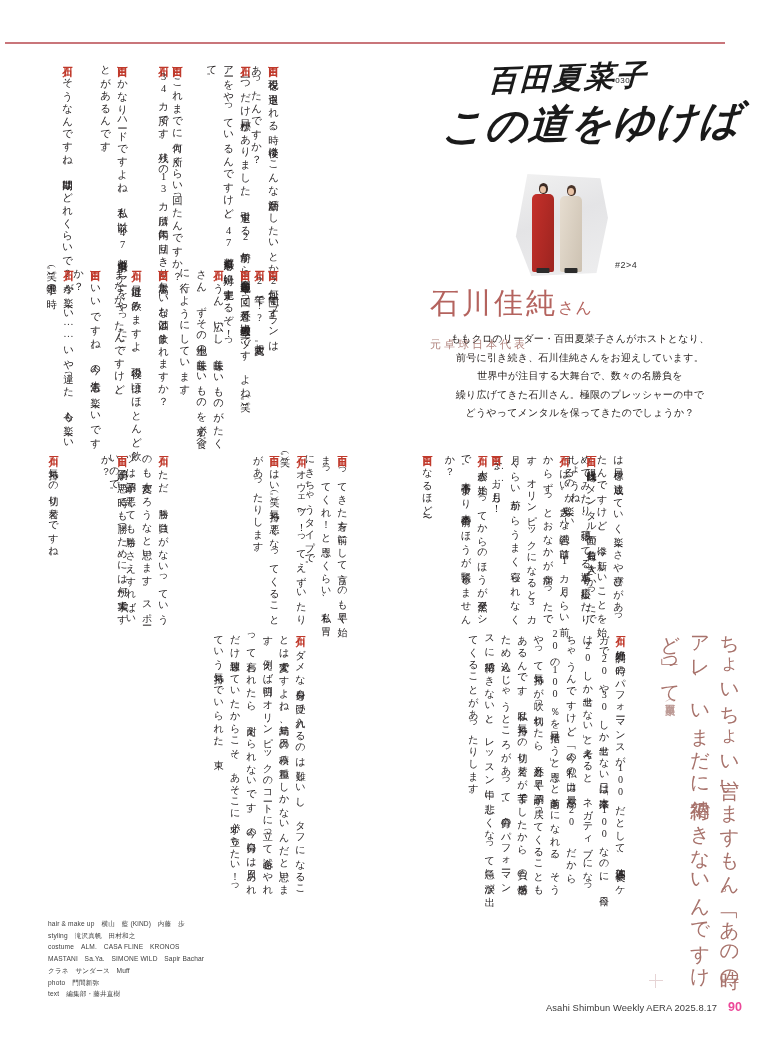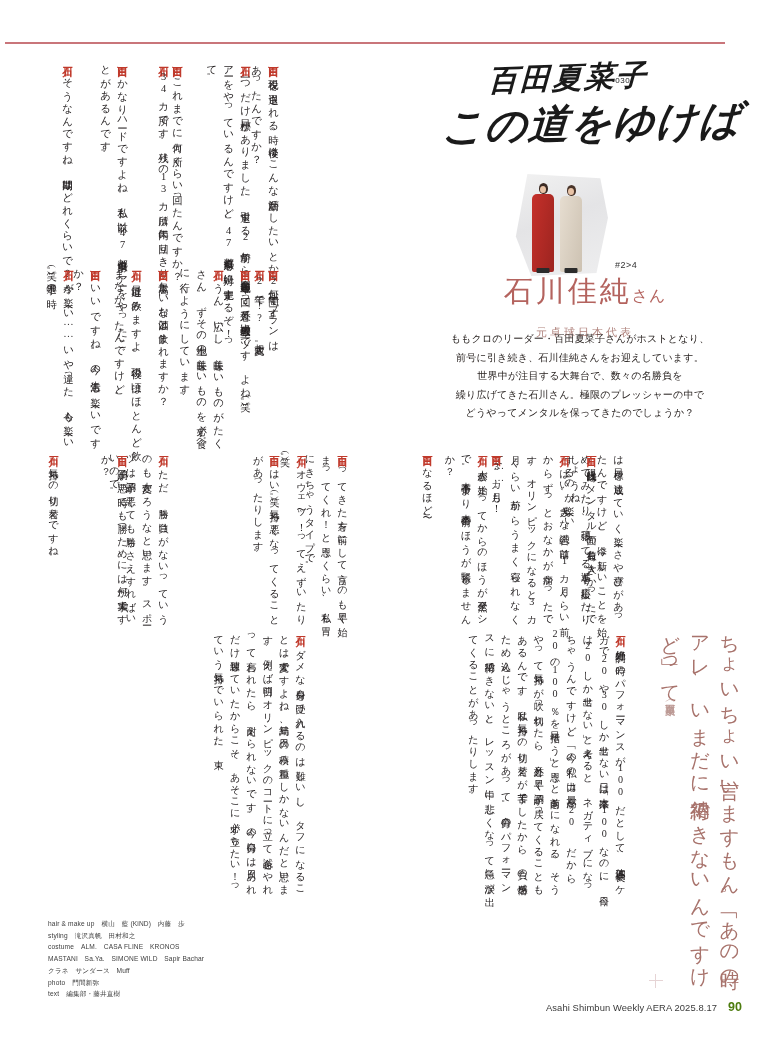--- a/index.html
+++ b/index.html
@@ -80,21 +80,21 @@
     width: 13px; height: 5px; background: #2b2b2b; border-radius: 1px;
   }
   .hash-mark {
     position: absolute; left: 615px; top: 260px;
     font-family: "Liberation Sans", sans-serif;
     font-size: 9px; color: #333; letter-spacing: .5px; text-align: right;
   }
 
   
   .guest-block {
-    position: absolute; left: 430px; top: 276px; width: 310px; text-align: center;
+    position: absolute; left: 430px; top: 288px; width: 310px; text-align: left;
   }
   .guest-name {
     font-family: "Liberation Serif", serif;
     font-size: 29px; color: #b4635e; letter-spacing: 3px;
     line-height: 1.1;
   }
   .guest-name .suffix { font-size: 16px; letter-spacing: 1px; }
   .guest-role {
     margin-top: 17px;
     font-size: 11px; color: #b0837d; letter-spacing: 3px;
@@ -153,21 +153,21 @@
   .credits .k { display: inline-block; }
   .credits .sp { display: inline-block; width: 7px; }
 
   
   .footer {
     position: absolute; right: 38px; bottom: 26px;
     display: flex; align-items: baseline; gap: 11px;
     font-family: "Liberation Sans", sans-serif;
   }
   .footer .pub { font-size: 9.4px; color: #3a3a3a; letter-spacing: .1px; }
-  .footer .pageno { font-size: 12.5px; font-weight: 700; color: #4d7c0f; }
+  .footer .pageno { font-size: 12.5px; font-weight: 700; color: #ec4899; }
   .reg-mark {
     position: absolute; right: 117px; bottom: 52px;
     width: 14px; height: 14px; opacity: .35;
   }
   .reg-mark:before, .reg-mark:after {
     content: ""; position: absolute; background: #b9868a;
   }
   .reg-mark:before { left: 6px; top: 0; width: 1px; height: 14px; }
   .reg-mark:after { left: 0; top: 6px; width: 14px; height: 1px; }
 </style>

